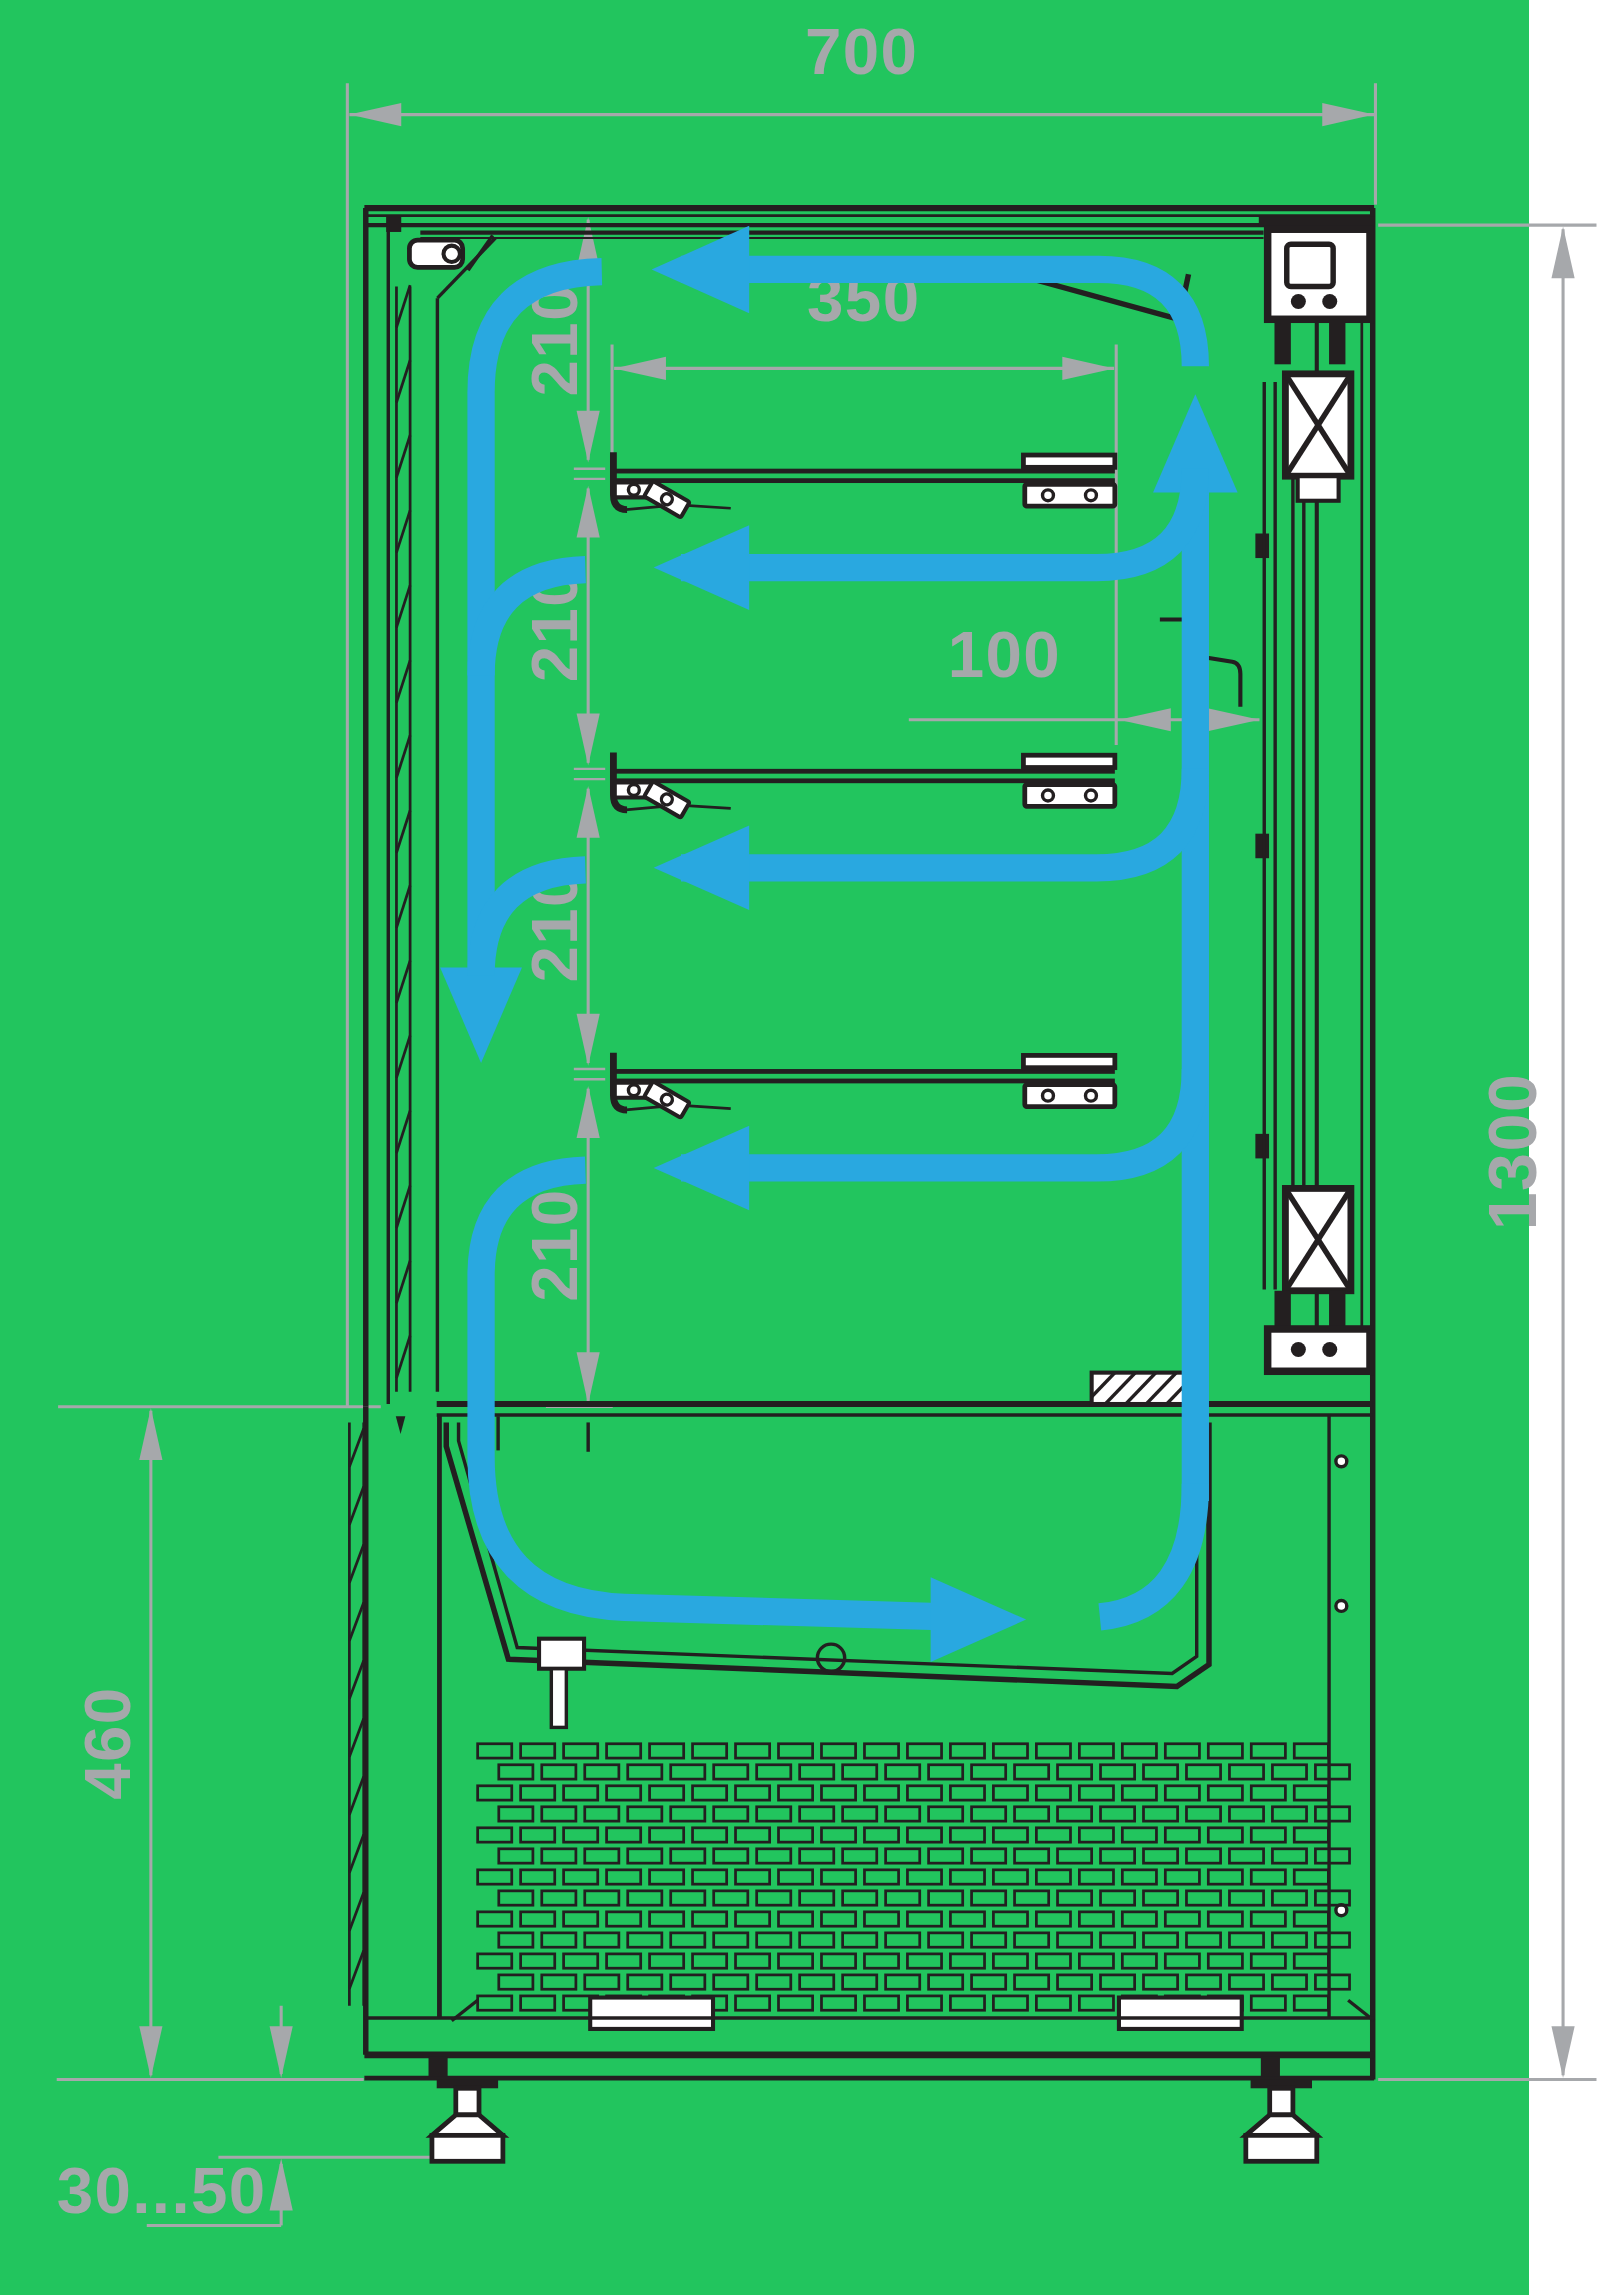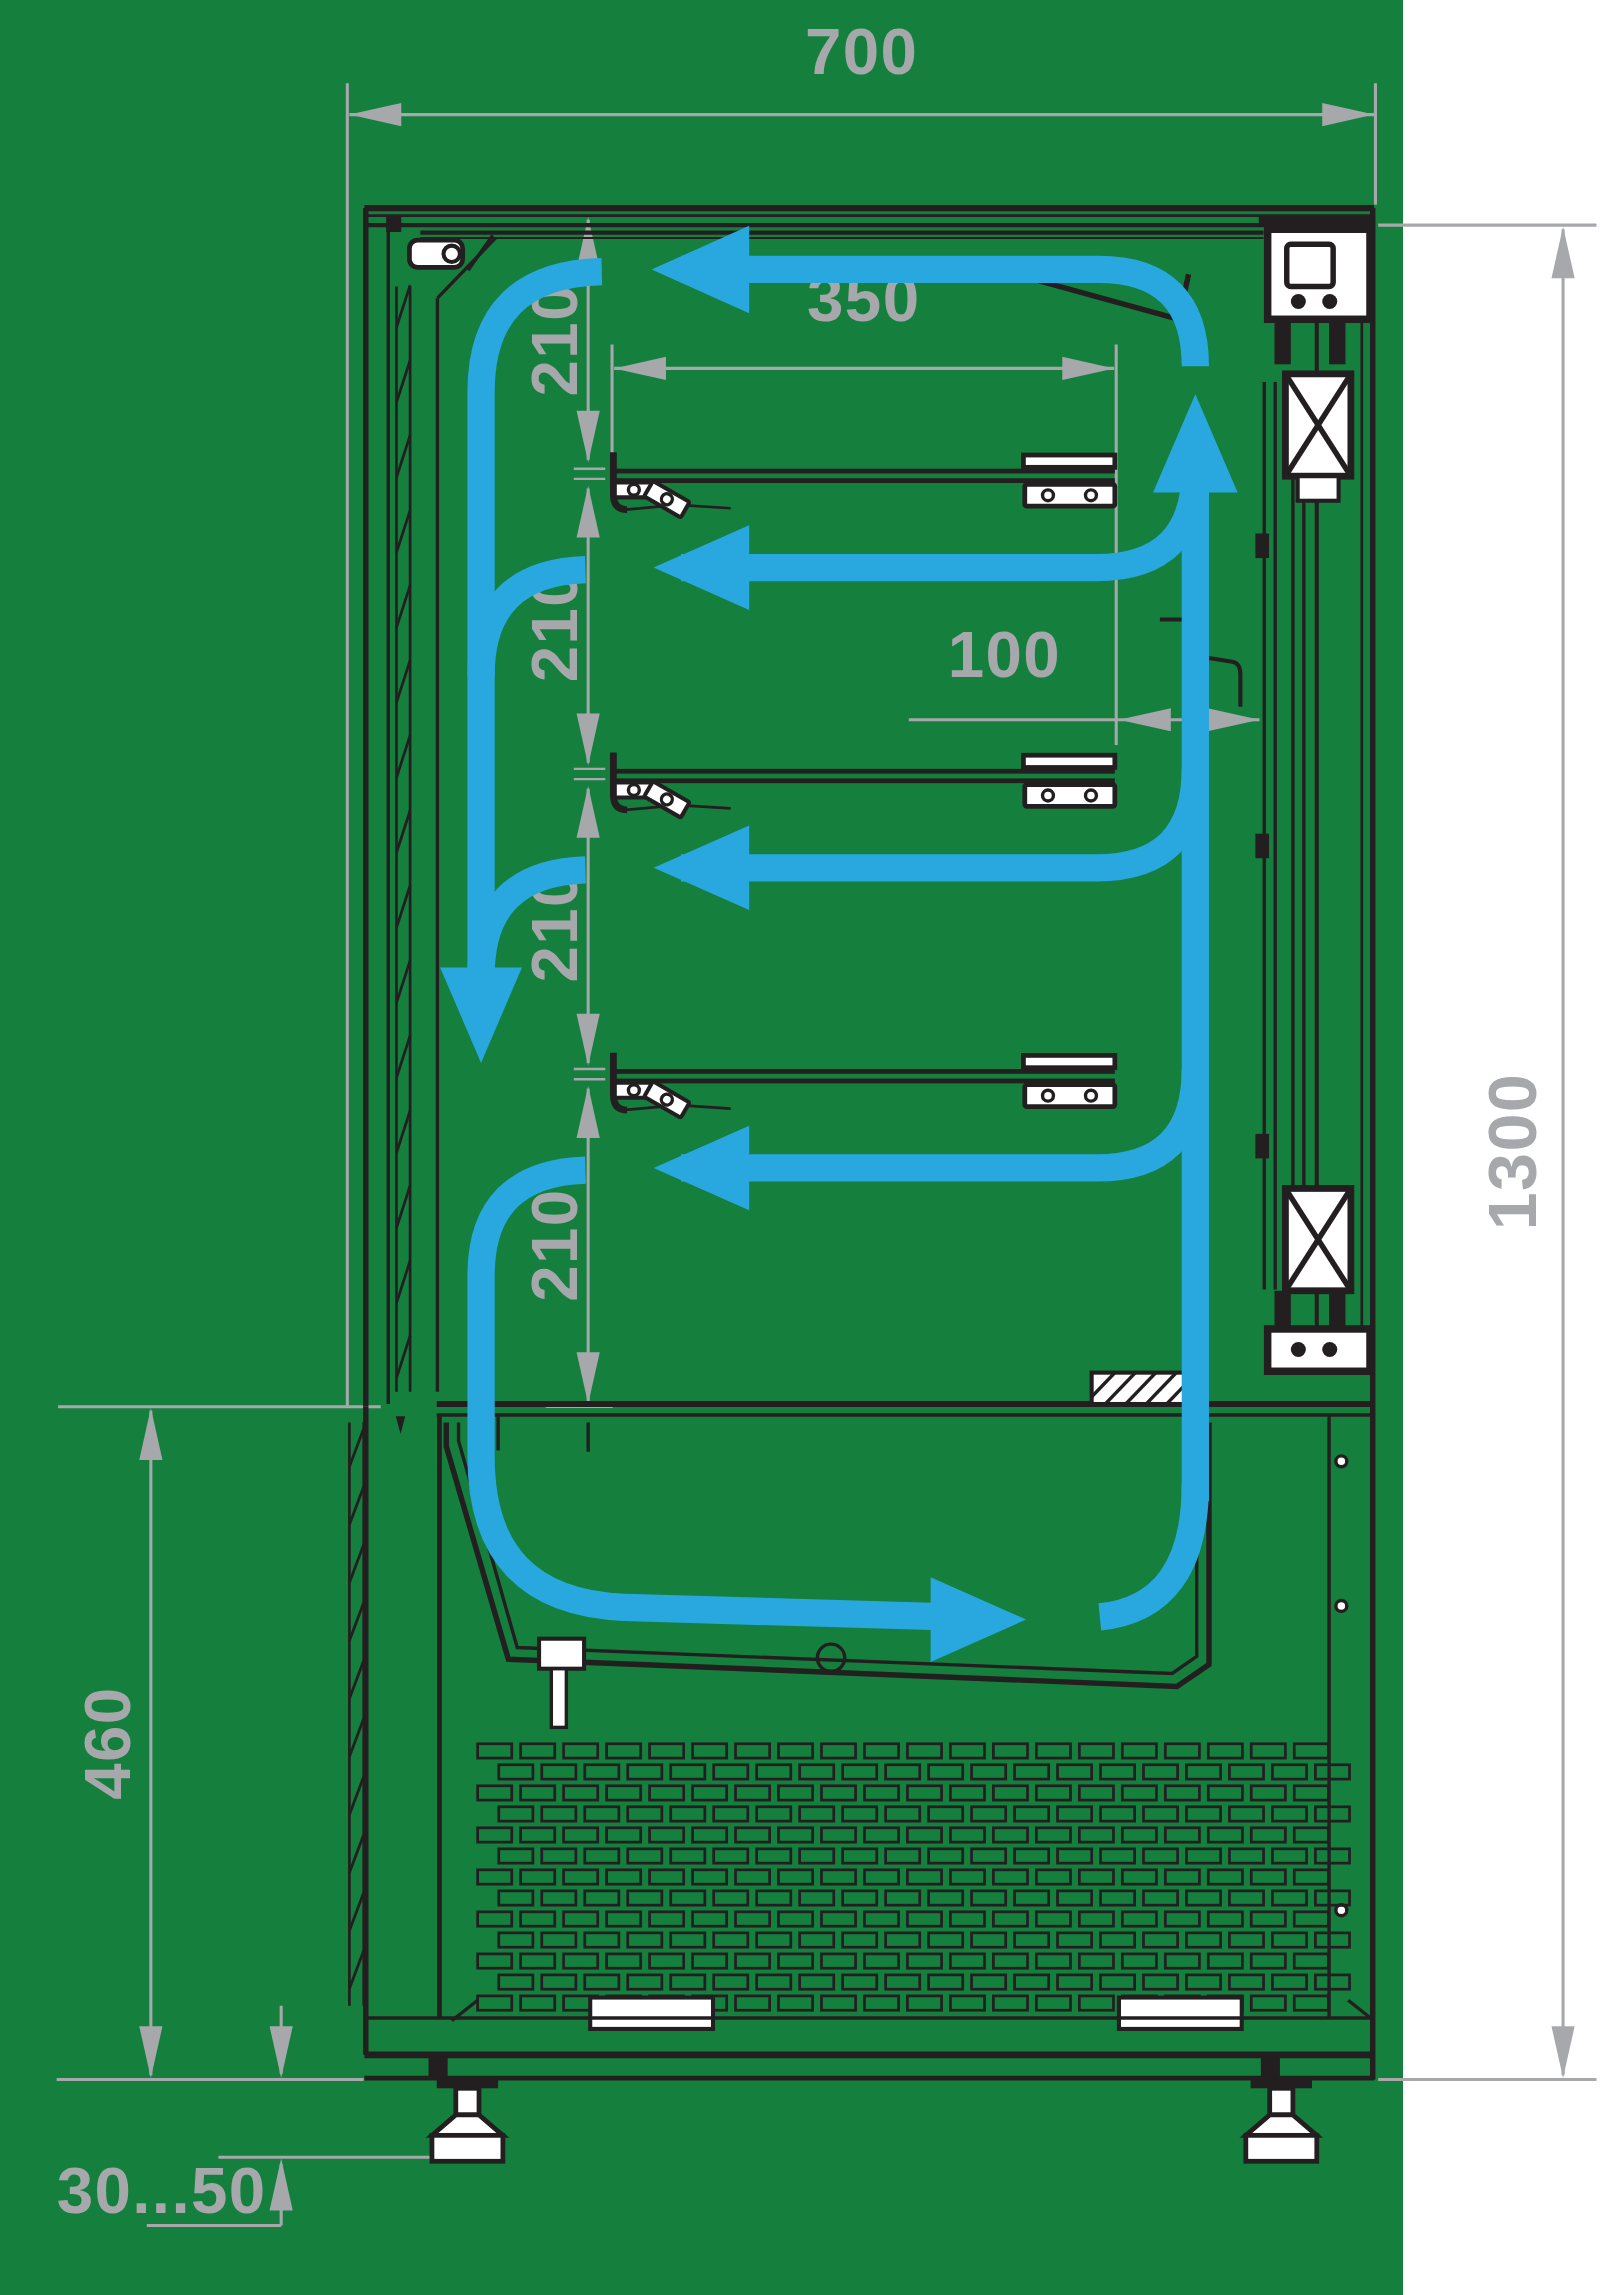--- a/index.html
+++ b/index.html
@@ -1,16 +1,16 @@
 <!DOCTYPE html>
 <html style="font-size:11px"><head>
 <meta charset="utf-8">
 <style>
   html,body{margin:0;padding:0;background:#fff;}
-  .page{width:1403px;height:2295px;position:relative;background:#15803d;}
+  .page{width:1529px;height:2295px;position:relative;background:#22c55e;}
   svg{display:block;}
   text{font-family:"Liberation Sans","DejaVu Sans",sans-serif;font-weight:bold;fill:#A6A8AB;letter-spacing:2px;}
   .dimtxt{font-size:96px;}
   .blk{stroke:#231F20;fill:none;}
   .blkf{fill:#231F20;stroke:none;}
   .wht{fill:#ffffff;stroke:#231F20;}
   .gry{stroke:#A6A8AB;fill:none;}
   .gryf{fill:#A6A8AB;stroke:none;}
   .blu{stroke:#29A8E0;fill:none;}
   .bluf{fill:#29A8E0;stroke:none;}

